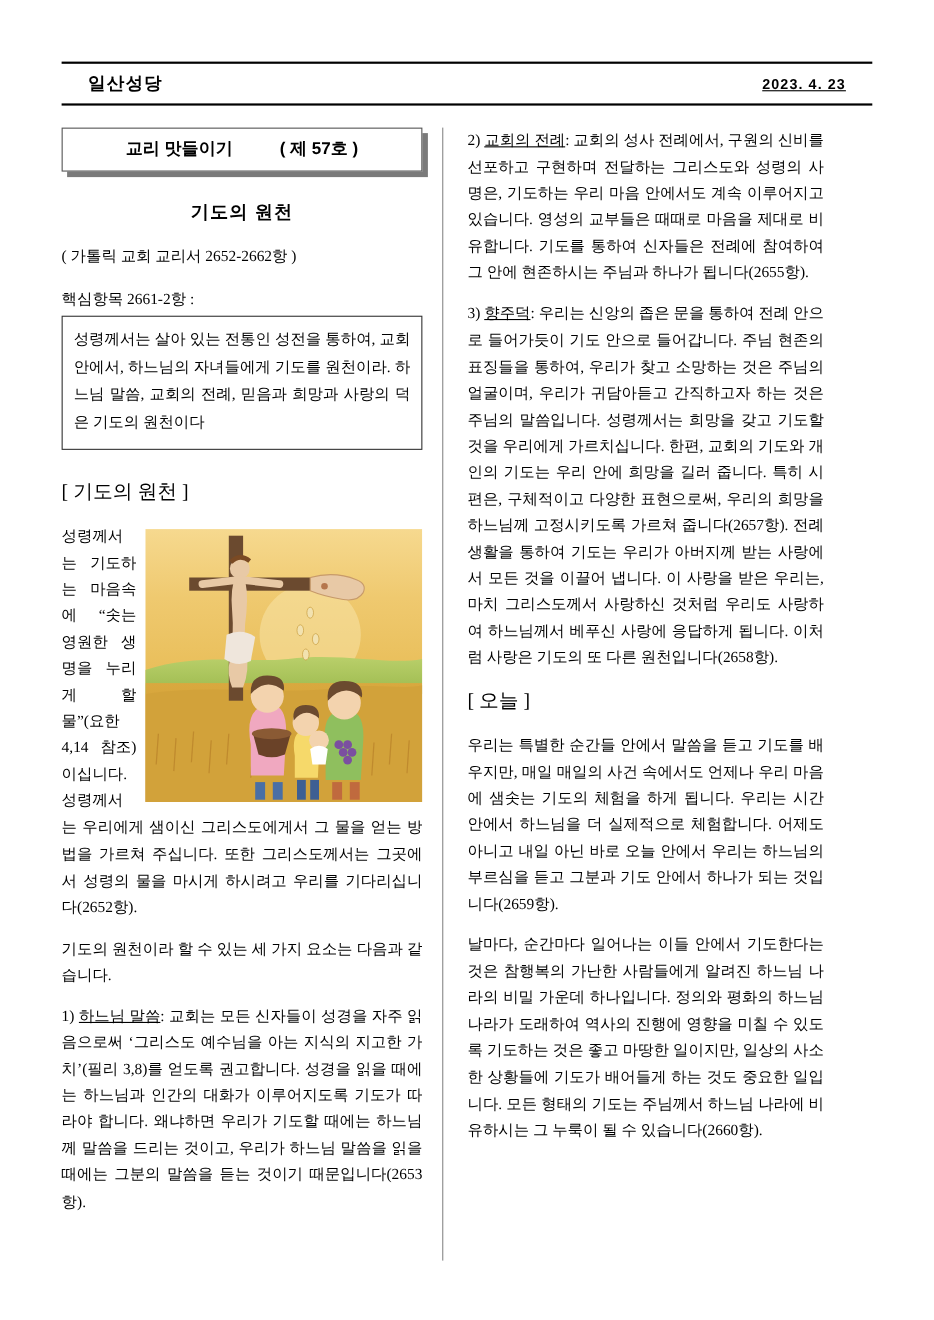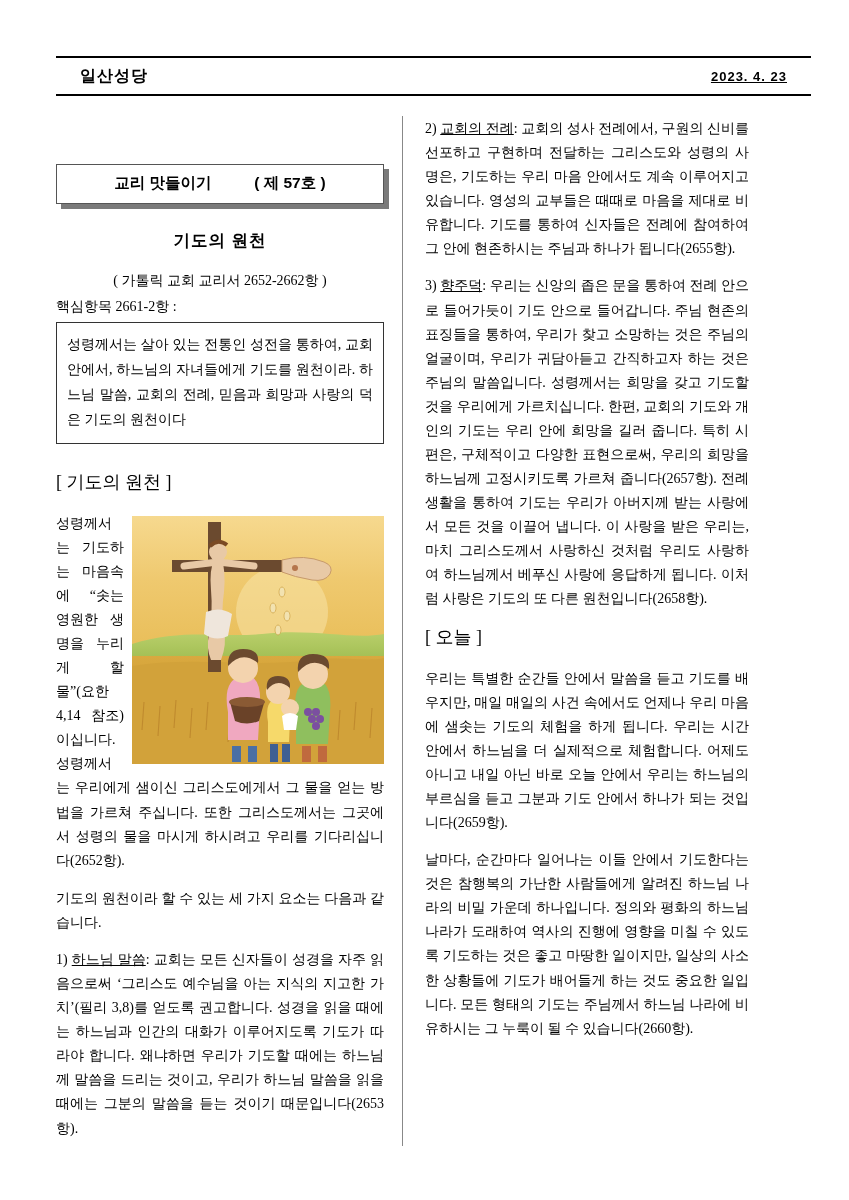--- a/index.html
+++ b/index.html
@@ -14,21 +14,21 @@
     color: #000000;
     position: relative;
     overflow: hidden;
   }
   .page {
     position: absolute;
     left: 0; top: 0;
     width: 849px;
     height: 1200px;
     box-sizing: border-box;
-    padding: 56px 38px 20px 56px;
+    padding: 56px 56px 20px 56px;
   }
 
   
   .masthead {
     position: relative;
     height: 40px;
     border-top: 2px solid #000;
     border-bottom: 2px solid #000;
     margin: 0 0 20px 0;
     display: flex;
@@ -67,21 +67,20 @@
     width: 1px;
     background: #888;
     margin: 0 0px;
     align-self: stretch;
   }
 
   
   .title-box-wrap {
     position: relative;
     margin-bottom: 22px;
-    margin-top: 48px;
   }
   .title-box {
     border: 1px solid #555;
     background: #fff;
     text-align: center;
     padding: 8px 4px 9px 4px;
     font-family: "Liberation Sans", "DejaVu Sans", sans-serif;
     font-weight: bold;
     font-size: 15.5px;
     position: relative;
@@ -98,23 +97,23 @@
 
   .doc-title {
     text-align: center;
     font-family: "Liberation Sans", "DejaVu Sans", sans-serif;
     font-weight: bold;
     font-size: 16.5px;
     margin: 26px 0 20px 0;
     letter-spacing: 1px;
   }
   .doc-subtitle {
-    text-align: center;
+    text-align: left;
     font-size: 14px;
-    margin: 0 0 8px 0;
+    margin: 0 0 21px 0;
   }
 
   .section-label {
     font-size: 14px;
     margin: 0 0 6px 0;
   }
 
   .quote-box {
     border: 1px solid #333;
     padding: 10px 10px 10px 10px;

